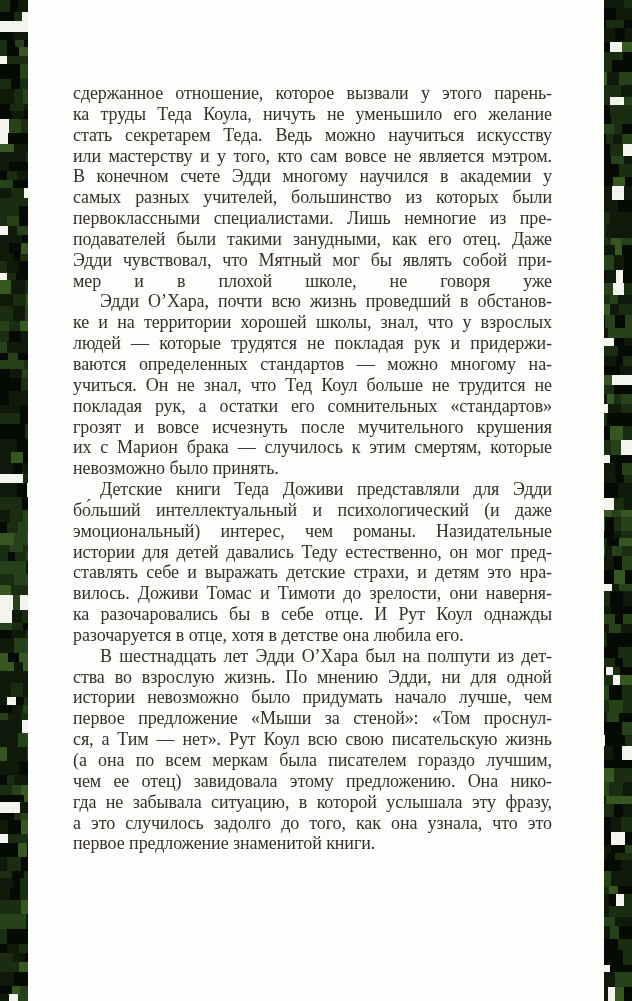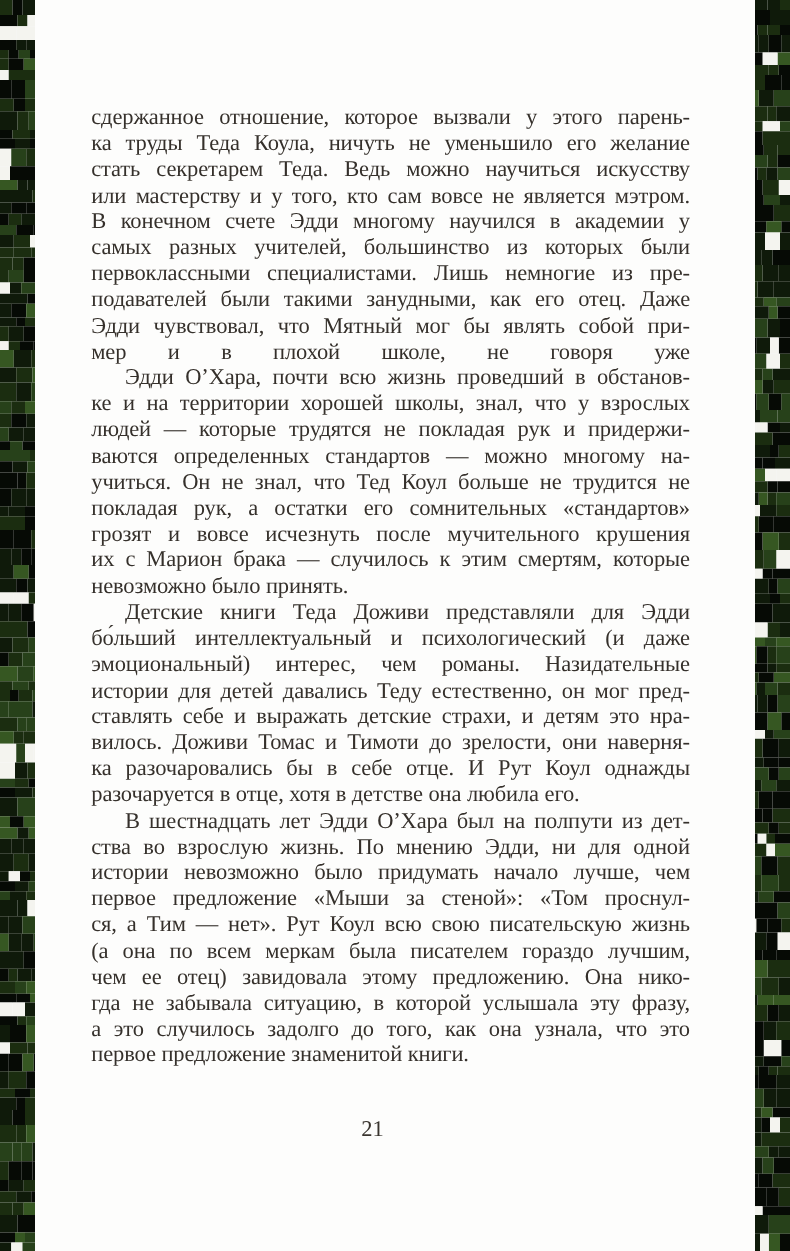--- a/index.html
+++ b/index.html
@@ -1016,14 +1016,13 @@
           <span>это</span>
         </div>
         <div class="line last">
           <span>первое</span>
           <span>предложение</span>
           <span>знаменитой</span>
           <span>книги.</span>
         </div>
       </div>
     </main>
-  <div class="page-number">21</div>
 </div>
 
 </body></html>

